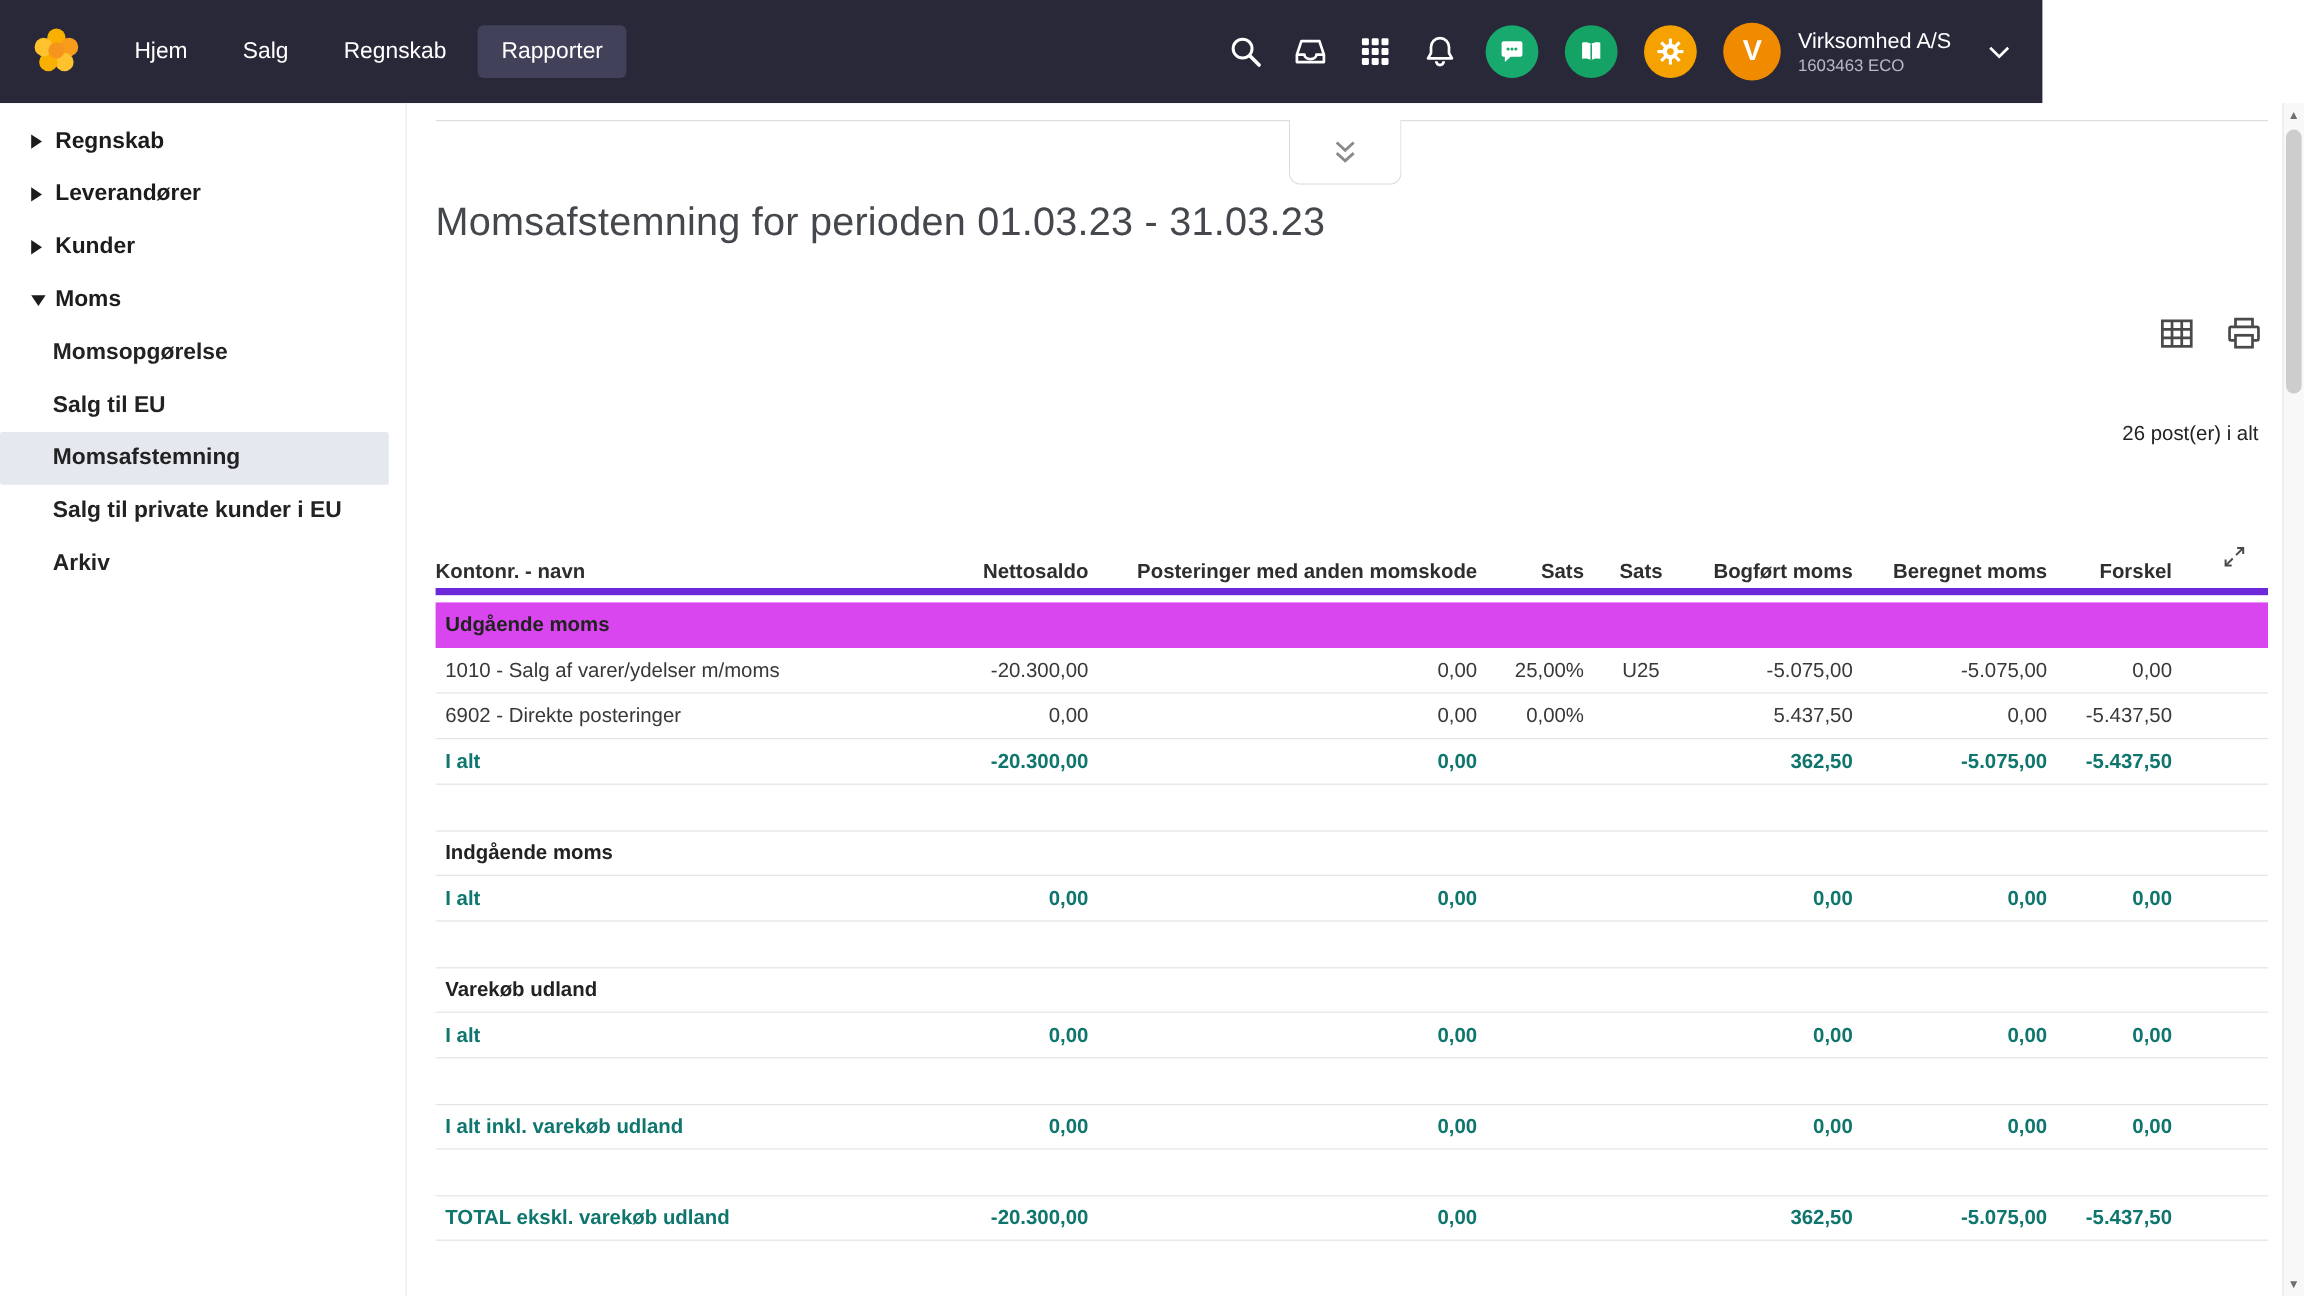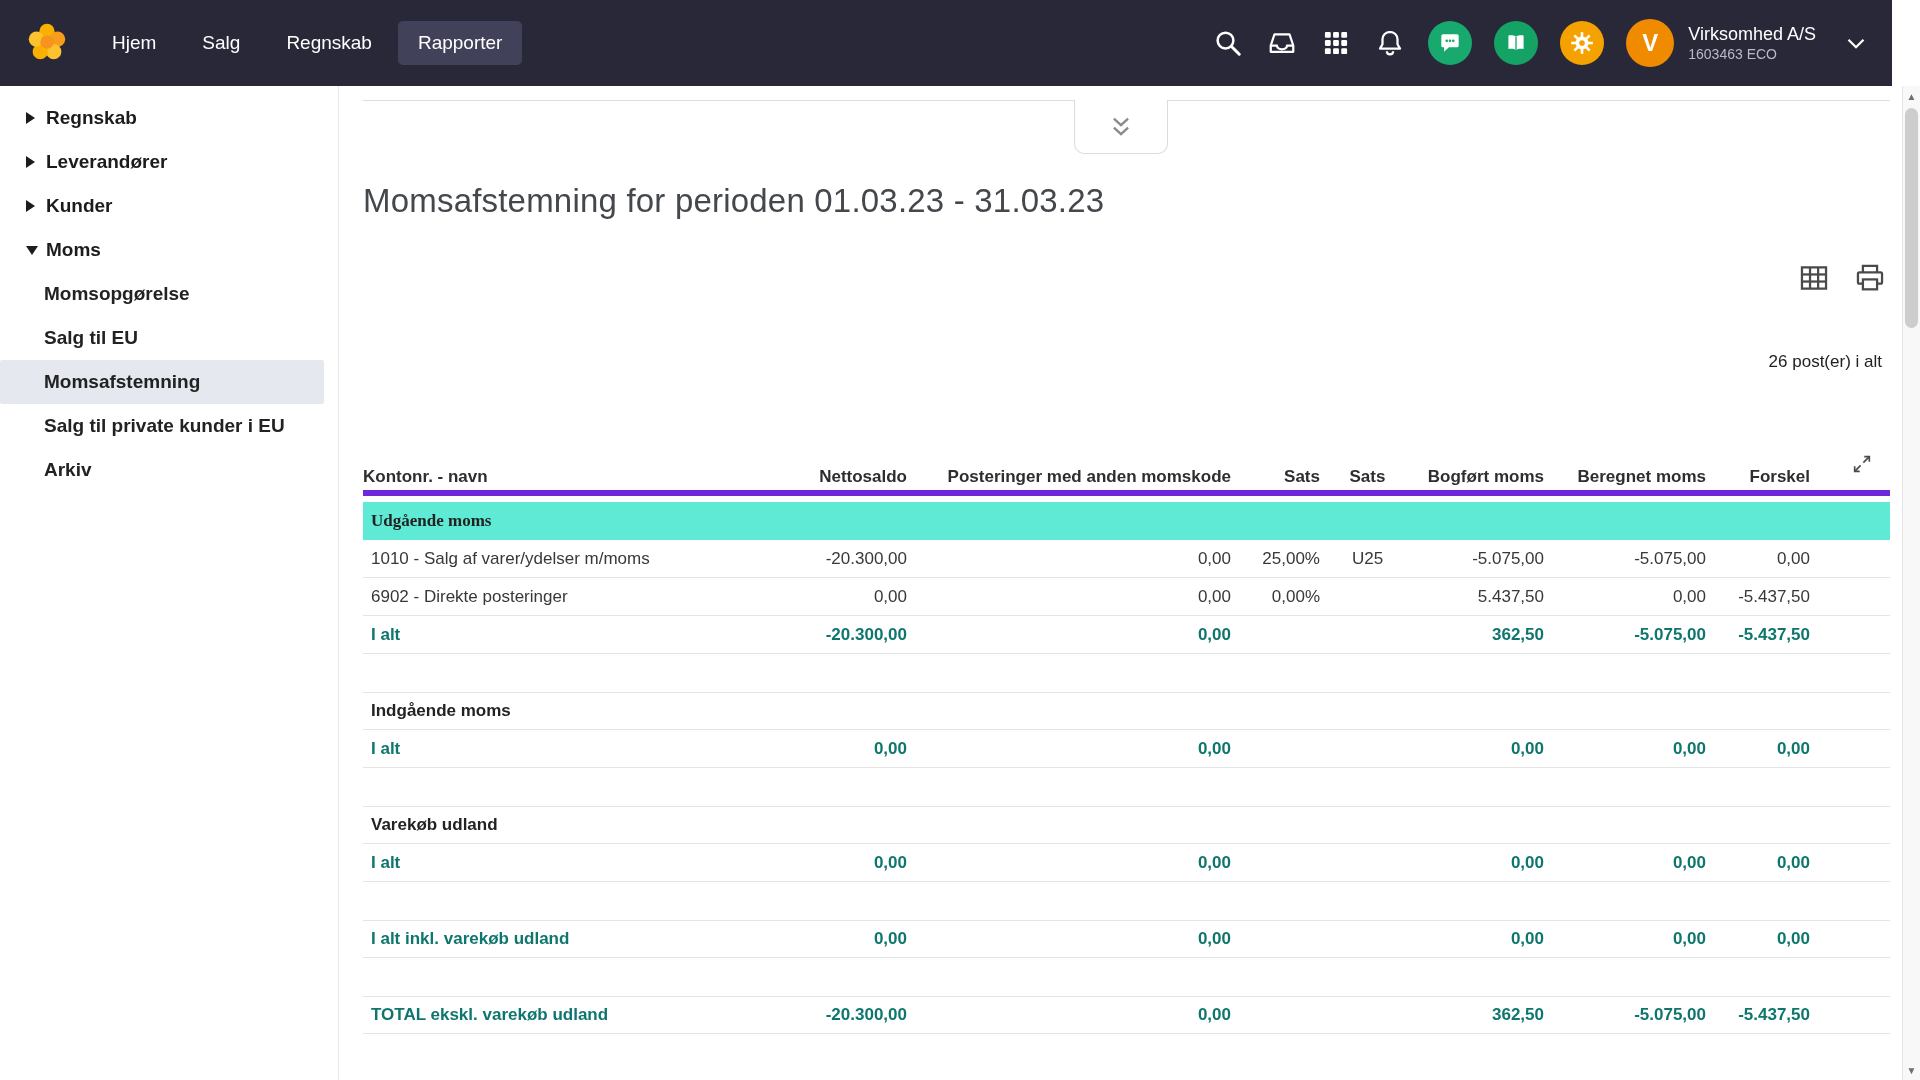--- a/index.html
+++ b/index.html
@@ -1,21 +1,21 @@
 <!DOCTYPE html>
 <html><head>
 <meta charset="utf-8">
 <style>
   * { margin:0; padding:0; box-sizing:border-box; }
   html,body { width:1920px; height:1080px; overflow:hidden; }
   body { font-family:"Liberation Sans", sans-serif; background:#fff; color:#333; }
   .app { position:relative; width:1920px; height:1080px; overflow:hidden; }
 
   
-  .topbar { position:absolute; top:0; left:0; width:1892px; height:86px; background:#282839; display:flex; align-items:center; }
+  .topbar { position:absolute; top:0; left:0; width:1702px; height:86px; background:#282839; display:flex; align-items:center; }
   .logo { width:46px; height:46px; margin:0 22px 0 24px; flex:0 0 auto; cursor:pointer; }
   .nav { display:flex; align-items:center; gap:6px; }
   .nav-item { padding:11px 20px; font-size:19px; color:#fff; border-radius:5px; cursor:pointer; white-space:nowrap; }
   .nav-item.active { background:#41415a; }
   .topbar-right { margin-left:auto; display:flex; align-items:center; gap:22px; padding-right:26px; }
   .tb-icon { width:32px; height:32px; display:flex; align-items:center; justify-content:center; cursor:pointer; }
   .circle-icon { width:44px; height:44px; border-radius:50%; display:flex; align-items:center; justify-content:center; cursor:pointer; }
   .circle-icon.green { background:#17a96e; }
   .circle-icon.green2 { background:#14a364; }
   .circle-icon.orange { background:#f5a100; }
@@ -32,35 +32,35 @@
   .tri { width:0; height:0; display:inline-block; }
   .tri.right { border-left:9px solid #1c1c1c; border-top:6px solid transparent; border-bottom:6px solid transparent; }
   .tri.down { border-top:9px solid #1c1c1c; border-left:6px solid transparent; border-right:6px solid transparent; }
   .side-sub { display:flex; align-items:center; height:44px; padding-left:44px; font-size:19px; color:#222; cursor:pointer;font-weight:bold; }
   .side-sub.selected { background:#e5e8ef; width:324px; border-radius:2px; }
 
   
   .main { position:absolute; top:86px; left:339px; width:1563px; height:994px; background:#fff; }
   .collapse-line { position:absolute; top:14px; left:24px; right:12px; border-top:1px solid #dedede; }
   .collapse-btn { position:absolute; top:14px; left:calc(50% - 47px); width:94px; height:54px; background:#fff; border:1px solid #dcdcdc; border-top:none; border-radius:0 0 10px 10px; display:flex; align-items:center; justify-content:center; cursor:pointer; }
-  .page-title { position:absolute; top:96px; left:24px; font-size:33px; font-weight:400; color:#44474b; letter-spacing:0.2px; }
+  .page-title { position:absolute; top:80px; left:24px; font-size:33px; font-weight:400; color:#44474b; letter-spacing:0.2px; }
   .tool-icons { position:absolute; top:172px; right:12px; display:flex; gap:16px; }
   .tool-btn { width:40px; height:40px; display:flex; align-items:center; justify-content:center; cursor:pointer; }
   .count-label { position:absolute; top:266px; right:20px; font-size:17px; color:#222; }
   .expand-btn { position:absolute; top:366px; right:28px; width:24px; height:24px; display:flex; align-items:center; justify-content:center; cursor:pointer; }
 
   
   .table { position:absolute; top:377px; left:24px; width:1527px; }
   .thead, .trow { display:grid; grid-template-columns:380px 164px 324px 89px 95px 129px 162px 104px 80px; align-items:center; }
   .thead { height:33px; border-bottom:6px solid #6d28d9; font-weight:bold; font-size:17px; color:#2e2e2e; }
   .thead-spacer { height:6px; }
   .trow { height:38px; border-bottom:1px solid #e4e4e4; font-size:17px; color:#383838; }
   .trow.gap { height:39px; border-bottom:none; }
   .trow.sec-start { border-top:1px solid #e4e4e4; margin-top:-1px; }
-  .trow.section { background:#5eead4; border-bottom:none; font-weight:bold; color:#222;font-family:Liberation Serif, serif; }
+  .trow.section { background:#d946ef; border-bottom:none; font-weight:bold; color:#222; }
   .trow.section2 .c-name { font-weight:bold; color:#222; }
   .trow.total .cell { font-weight:bold; color:#0f766e; }
   .cell { overflow:hidden; white-space:nowrap; }
   .c-name { text-align:left; padding-left:8px; }
   .thead .c-name { padding-left:0; }
   .c-num { text-align:right; }
   .c-kode { text-align:center; }
   .span-all { grid-column:1 / -1; }
 
   

